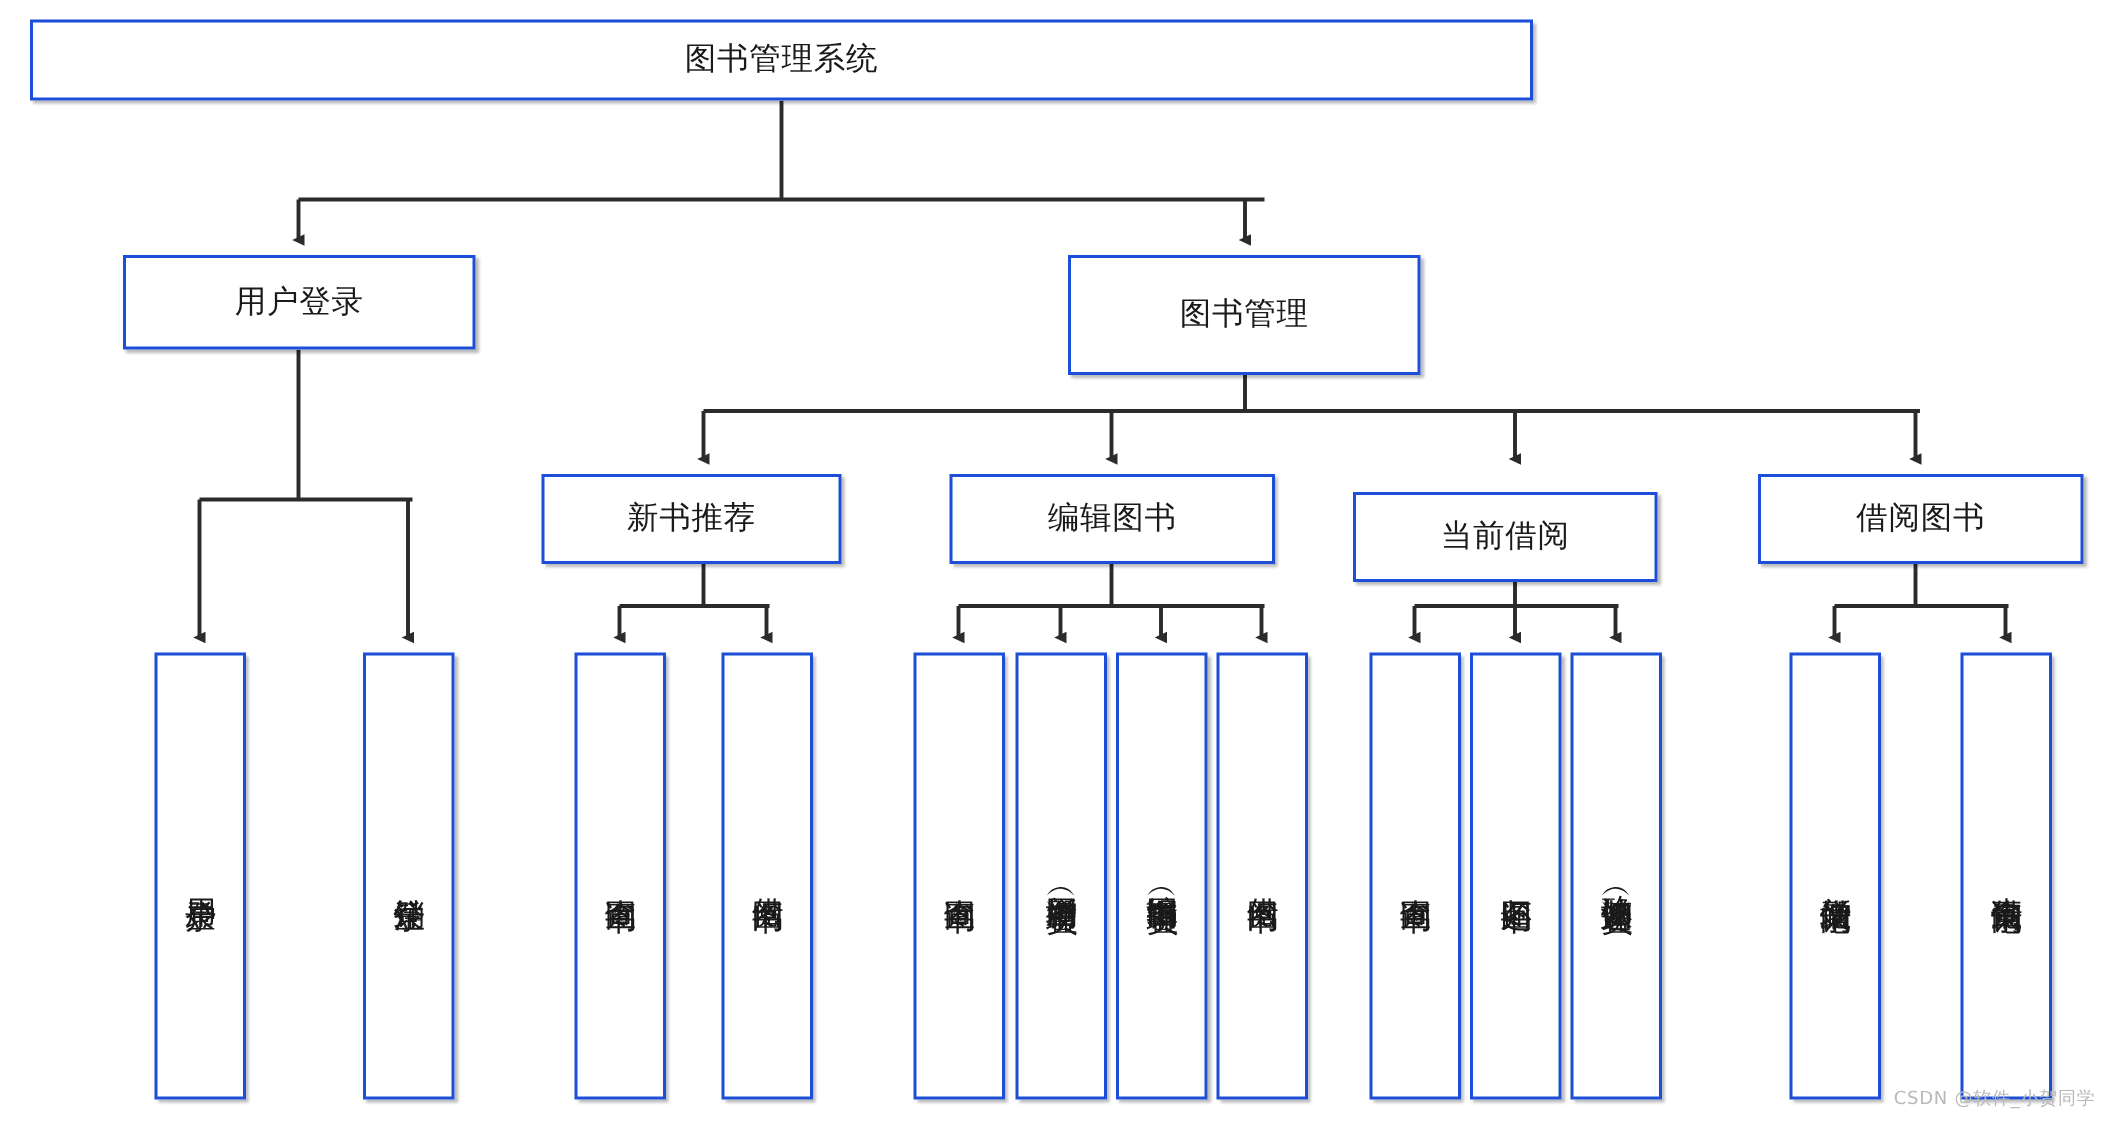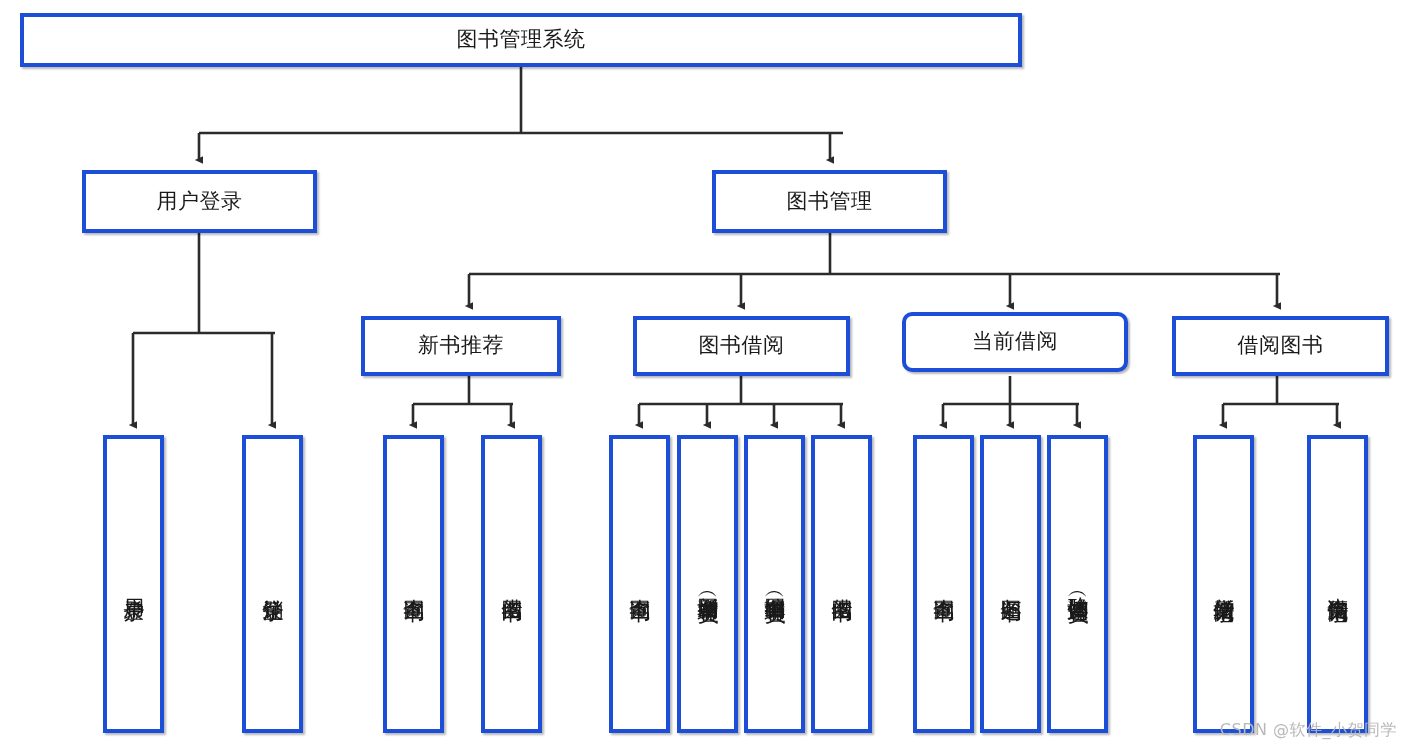--- a/index.html
+++ b/index.html
@@ -23,21 +23,21 @@
     left: 0;
     top: 0;
     width: 1405px;
     height: 747px;
     pointer-events: none;
   }
   .node {
     position: absolute;
     box-sizing: border-box;
     background: #ffffff;
-    border: 4px solid #1d4ed8;
+    border: 2px solid #1d4ed8;
     box-shadow: 2px 2px 2px rgba(0,0,0,0.28);
     display: flex;
     align-items: center;
     justify-content: center;
     color: #1a1a1a;
   }
   .node-label {
     display: block;
     text-align: center;
     line-height: 1.12;
@@ -57,21 +57,21 @@
     text-orientation: upright;
     font-size: 21px;
     line-height: 1.18;
     letter-spacing: 1px;
     max-height: 100%;
   }
   #watermark {
     position: absolute;
     right: 8px;
     bottom: 6px;
-    font-size: 16px;
+    font-size: 12px;
     color: #b9b9b9;
     letter-spacing: 0.5px;
     white-space: nowrap;
     user-select: none;
   }
 </style>
 </head>
 <body>
 
 <div id="diagram-root">
@@ -126,31 +126,31 @@
     </g>
   </svg>
 
   <div class="node horizontal" style="left:20px; top:13px; width:1002px; height:54px;">
     <span class="node-label">图书管理系统</span>
   </div>
 
   <div class="node horizontal" style="left:82px; top:170px; width:235px; height:63px;">
     <span class="node-label">用户登录</span>
   </div>
-  <div class="node horizontal" style="left:712px; top:170px; width:235px; height:63px;">
+  <div class="node horizontal" style="left:712px; top:170px; width:235px; height:80px;">
     <span class="node-label">图书管理</span>
   </div>
 
   <div class="node horizontal" style="left:361px; top:316px; width:200px; height:60px;">
     <span class="node-label">新书推荐</span>
   </div>
   <div class="node horizontal" style="left:633px; top:316px; width:217px; height:60px;">
-    <span class="node-label">图书借阅</span>
-  </div>
-  <div class="node horizontal" style="left:902px; top:312px; width:226px; height:60px;border-radius:10px;">
+    <span class="node-label">编辑图书</span>
+  </div>
+  <div class="node horizontal" style="left:902px; top:328px; width:203px; height:60px;">
     <span class="node-label">当前借阅</span>
   </div>
   <div class="node horizontal" style="left:1172px; top:316px; width:217px; height:60px;">
     <span class="node-label">借阅图书</span>
   </div>
 
   <div class="node vertical" style="left:103px; top:435px; width:61px; height:298px;">
     <span class="node-label">用户登录</span>
   </div>
   <div class="node vertical" style="left:242px; top:435px; width:61px; height:298px;">

